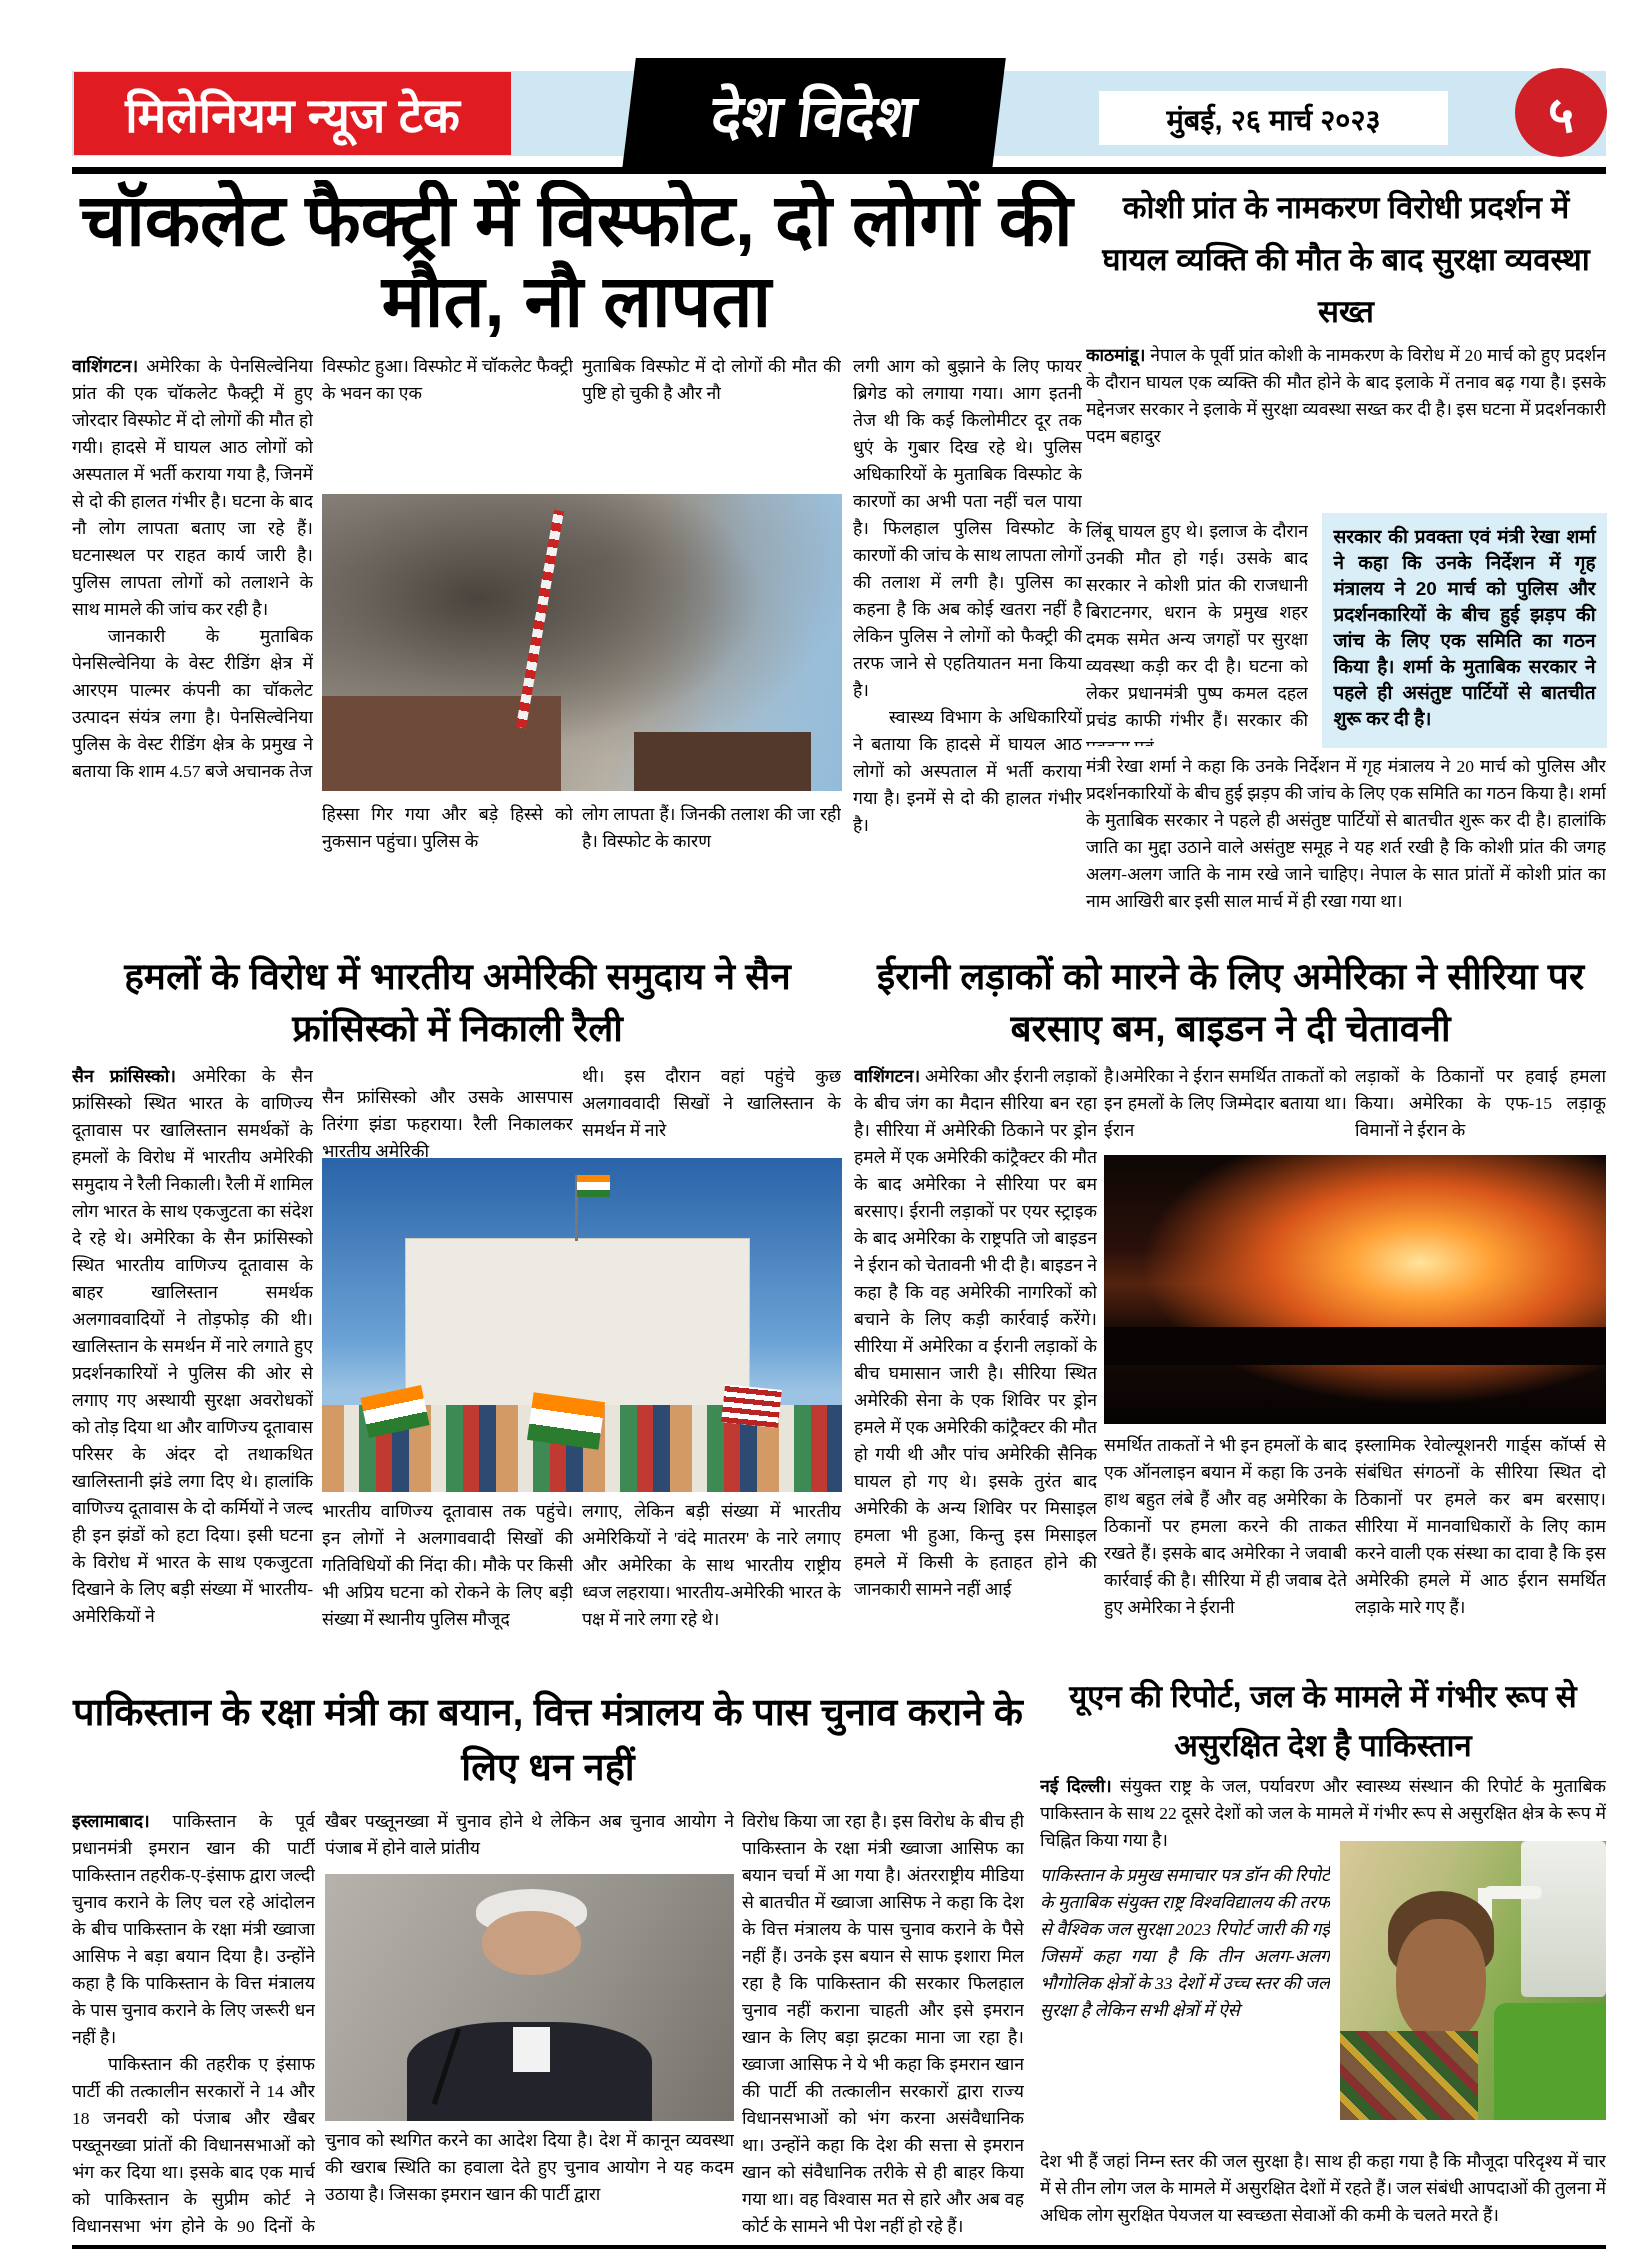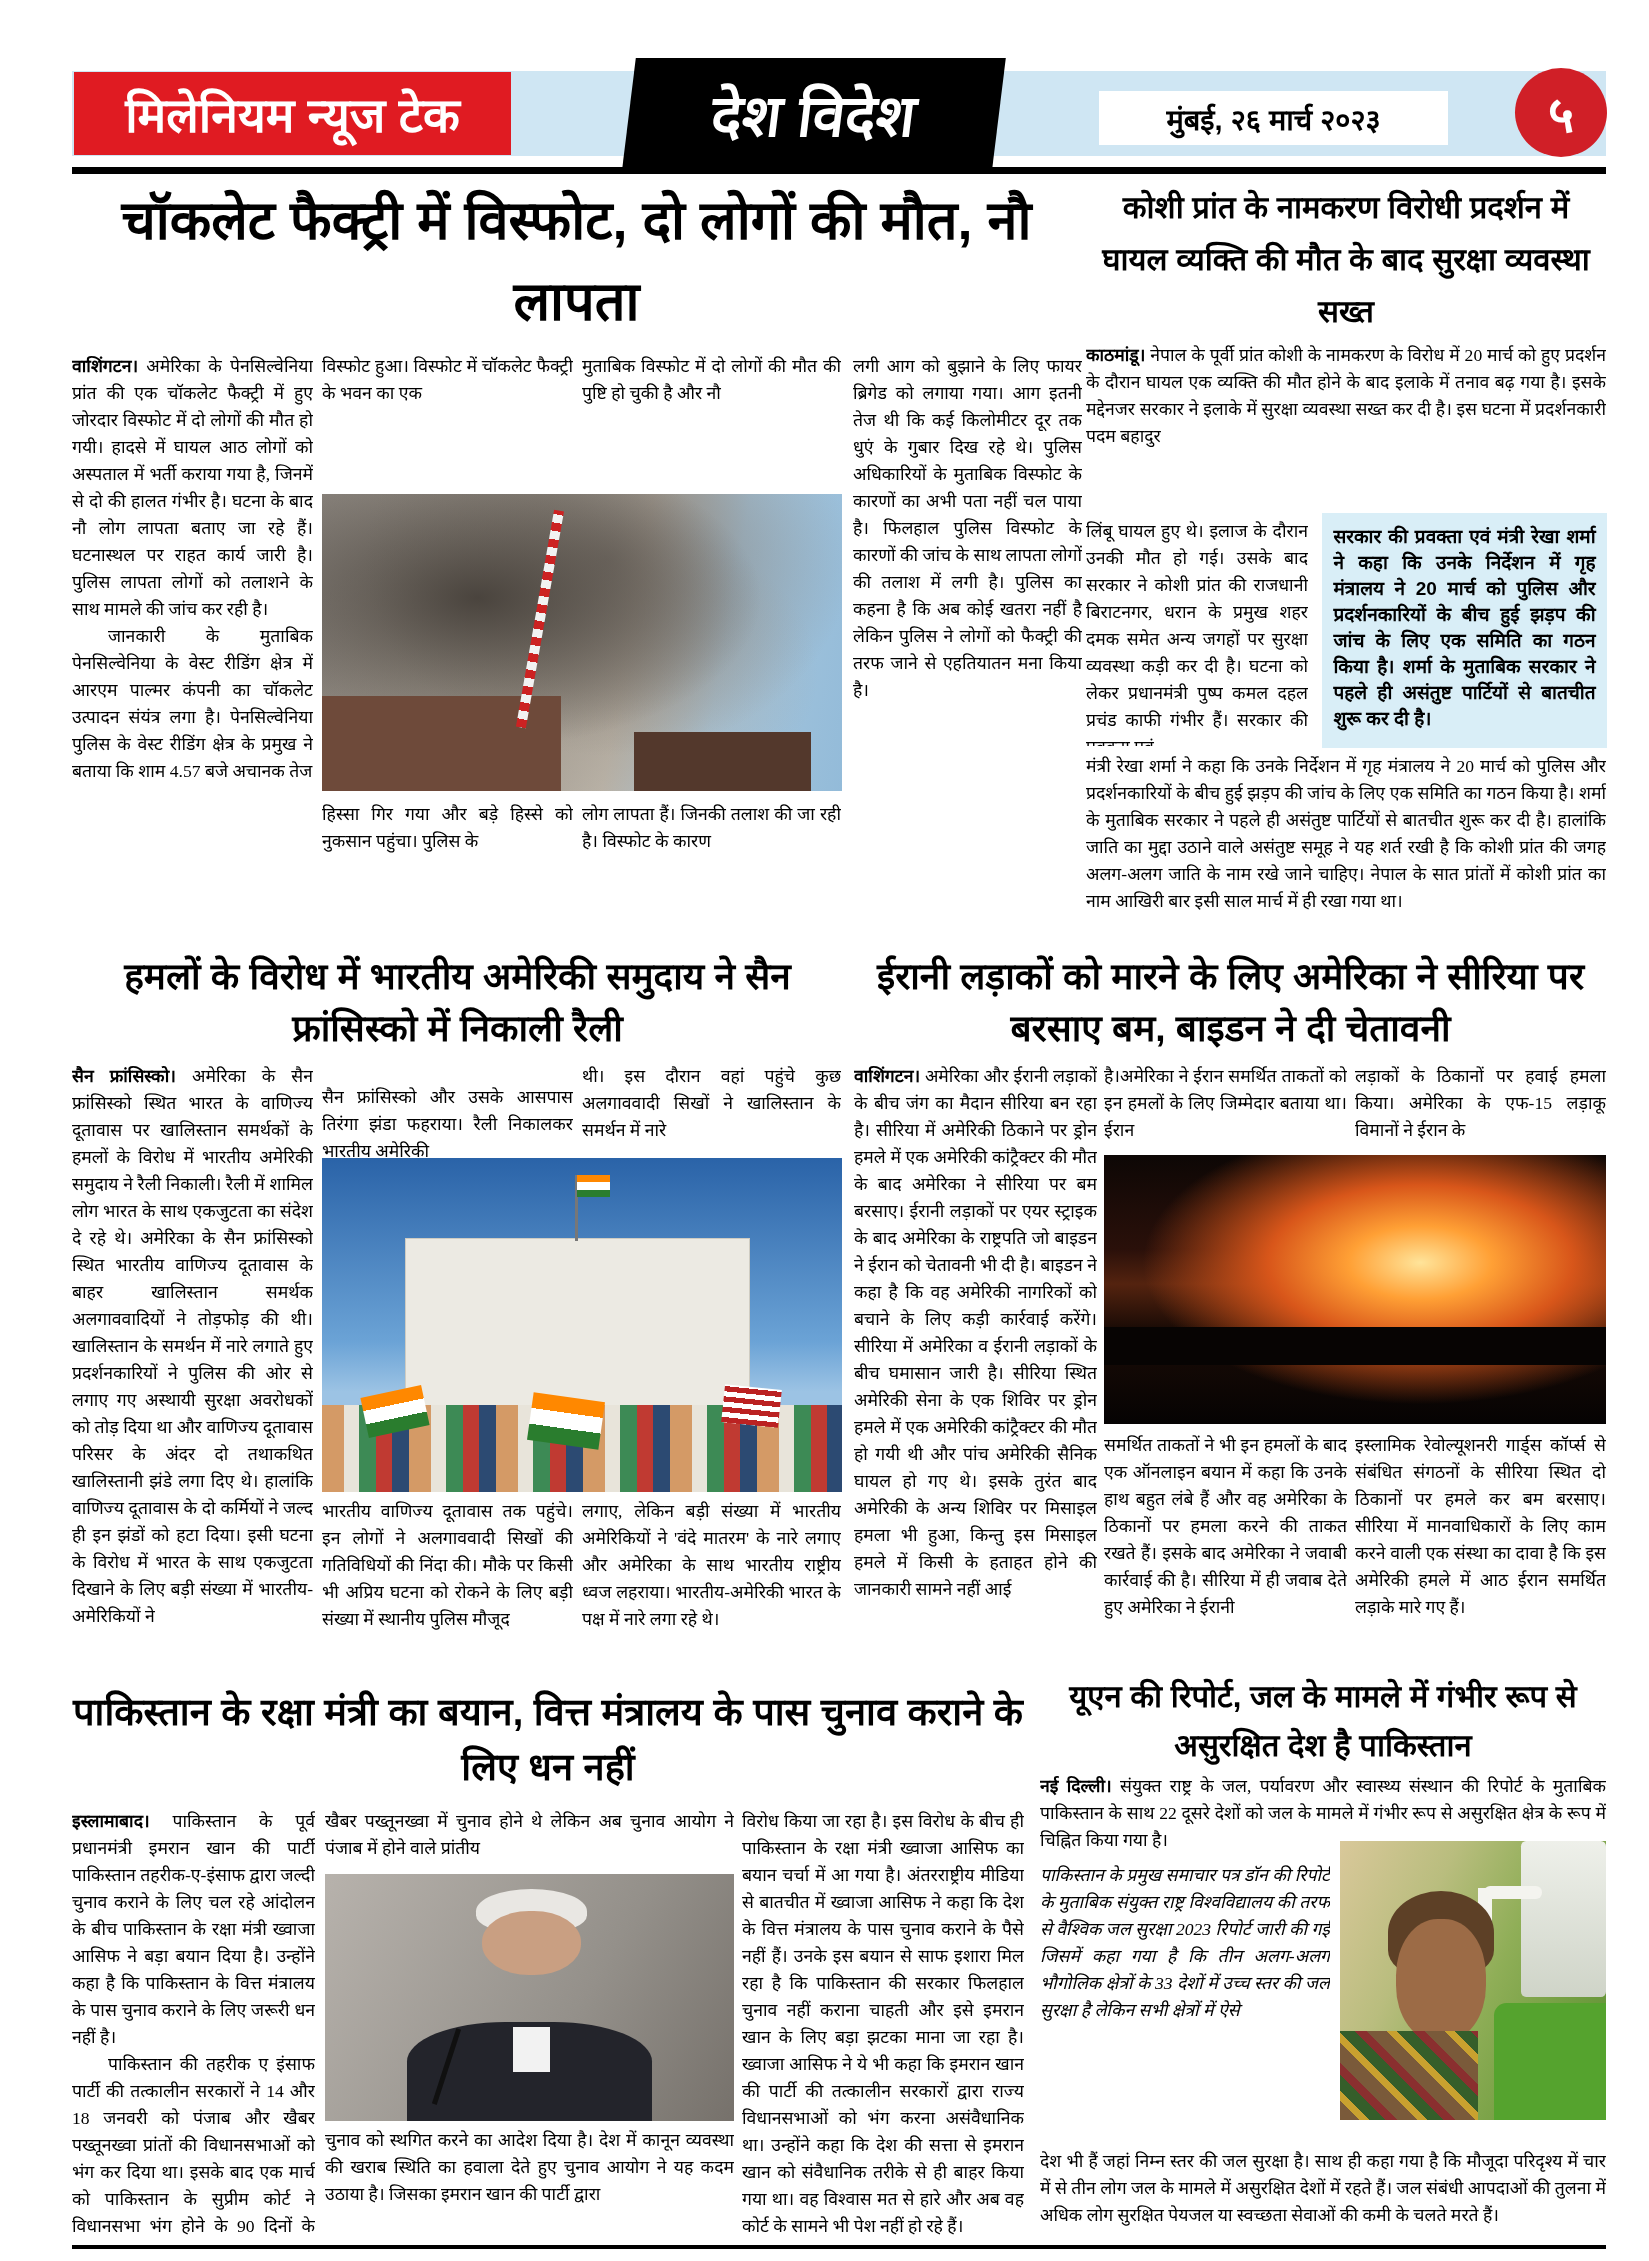--- a/index.html
+++ b/index.html
@@ -3,21 +3,21 @@
 <meta charset="utf-8">
 <style>
   html,body{margin:0;padding:0;background:#ffffff;}
   body{width:1650px;height:2261px;position:relative;font-family:"Liberation Serif","DejaVu Serif",serif;color:#000;}
   .abs{position:absolute;box-sizing:border-box;}
   .bodytext{font-size:17.6px;line-height:27px;text-align:justify;overflow:hidden;}
   .bodytext p{margin:0 0 0 0;}
   .bodytext p + p{text-indent:36px;}
   .dateline{font-weight:bold;}
   .headline{font-weight:bold;text-align:center;overflow:hidden;font-family:"Liberation Sans","DejaVu Sans",sans-serif;}
-  .hl-main{font-size:54px;line-height:81px;}
+  .hl-main{font-size:72px;line-height:81px;}
   .hl-koshi{font-size:31px;line-height:52px;}
   .hl-mid{font-size:37px;line-height:52px;}
   .hl-pak{font-size:38px;line-height:55px;}
   .hl-water{font-size:31px;line-height:49px;}
   .rule{background:#000;}
   .masthead-strip{background:#cfe6f3;}
   .brand-box{background:#e01b22;color:#fff;display:flex;align-items:center;justify-content:center;
     font-weight:bold;font-size:48px;font-family:"Liberation Sans","DejaVu Sans",sans-serif;}
   .section-banner{background:#000;color:#fff;display:flex;align-items:center;justify-content:center;
     transform:skew(-7deg);font-weight:bold;font-size:58px;font-family:"Liberation Sans","DejaVu Sans",sans-serif;}
@@ -108,20 +108,21 @@
   <div class="bldg1"></div>
   <div class="bldg2"></div>
   <div class="ladder"></div>
 </div>
 
 <div class="abs bodytext" style="left:322px;top:801px;width:251px;height:122px;">हिस्सा गिर गया और बड़े हिस्से को नुकसान पहुंचा। पुलिस के</div>
 <div class="abs bodytext" style="left:582px;top:801px;width:259px;height:122px;">लोग लापता हैं। जिनकी तलाश की जा रही है। विस्फोट के कारण</div>
 
 <div class="abs bodytext" style="left:853px;top:353px;width:229px;height:577px;">
   <p>लगी आग को बुझाने के लिए फायर ब्रिगेड को लगाया गया। आग इतनी तेज थी कि कई किलोमीटर दूर तक धुएं के गुबार दिख रहे थे। पुलिस अधिकारियों के मुताबिक विस्फोट के कारणों का अभी पता नहीं चल पाया है। फिलहाल पुलिस विस्फोट के कारणों की जांच के साथ लापता लोगों की तलाश में लगी है। पुलिस का कहना है कि अब कोई खतरा नहीं है लेकिन पुलिस ने लोगों को फैक्ट्री की तरफ जाने से एहतियातन मना किया है।</p>
+  <p>स्वास्थ्य विभाग के अधिकारियों ने बताया कि हादसे में घायल आठ लोगों को अस्पताल में भर्ती कराया गया है। इनमें से दो की हालत गंभीर है।</p>
 </div>
 
 <h2 class="abs headline hl-koshi" style="left:1086px;top:182px;width:520px;height:158px;margin:0;">कोशी प्रांत के नामकरण विरोधी प्रदर्शन में घायल व्यक्ति की मौत के बाद सुरक्षा व्यवस्था सख्त</h2>
 
 <div class="abs bodytext" style="left:1086px;top:342px;width:520px;height:173px;">
   <p><span class="dateline">काठमांडू।</span>
      <span>नेपाल के पूर्वी प्रांत कोशी के नामकरण के विरोध में 20 मार्च को हुए प्रदर्शन के दौरान घायल एक व्यक्ति की मौत होने के बाद इलाके में तनाव बढ़ गया है। इसके मद्देनजर सरकार ने इलाके में सुरक्षा व्यवस्था सख्त कर दी है। इस घटना में प्रदर्शनकारी पदम बहादुर</span></p>
 </div>
 
 <div class="abs bodytext" style="left:1086px;top:518px;width:222px;height:228px;">लिंबू घायल हुए थे। इलाज के दौरान उनकी मौत हो गई। उसके बाद सरकार ने कोशी प्रांत की राजधानी बिराटनगर, धरान के प्रमुख शहर दमक समेत अन्य जगहों पर सुरक्षा व्यवस्था कड़ी कर दी है। घटना को लेकर प्रधानमंत्री पुष्प कमल दहल प्रचंड काफी गंभीर हैं। सरकार की प्रवक्ता एवं</div>

